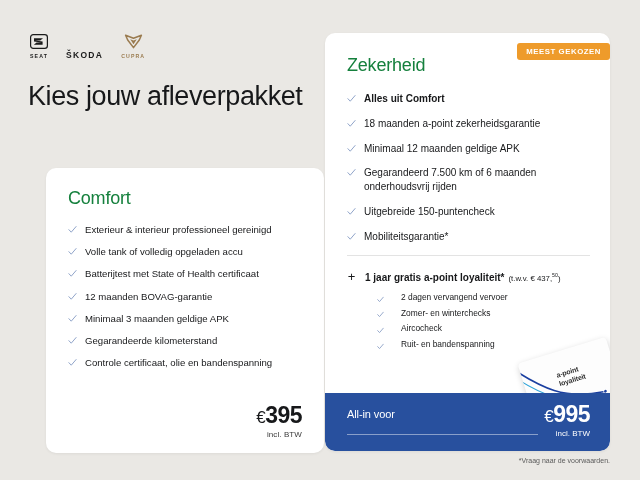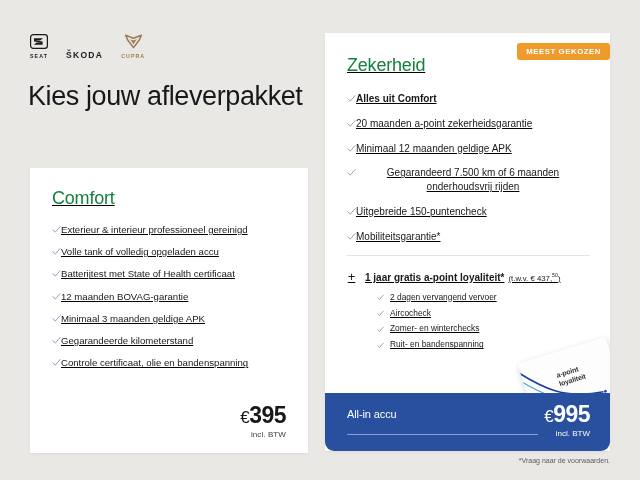--- a/index.html
+++ b/index.html
@@ -31,39 +31,38 @@
   
   .headline {
     position: absolute; left: 28px; top: 80px;
     font-size: 27px; line-height: 1.24; font-weight: 400;
     color: #17181A; letter-spacing: -0.4px; max-width: 280px;
   }
 
   
   .card {
     position: absolute; background: #FFFFFF;
-    border-radius: 0;
+    border-radius: 10px;
     box-shadow: 0 1px 3px rgba(0,0,0,0.06);
-    text-decoration: underline;
   }
 
   
   #comfort-card {
-    left: 30px; top: 168px; width: 278px; height: 285px;
+    left: 46px; top: 168px; width: 278px; height: 285px;
     padding: 20px 29px 14px 22px;
   }
   .card-title {
     font-size: 18px; font-weight: 400; color: #15803d;
     letter-spacing: -0.2px; margin-bottom: 14px;
   }
   ul.feat { list-style: none; }
   ul.feat li {
-    display: flex; align-items: flex-start; 
+    display: flex; align-items: flex-start; gap: 8px;
     margin-bottom: 9px;
-    font-size: 9.6px; line-height: 1.38; color: #17181A; text-align: center;
+    font-size: 9.6px; line-height: 1.38; color: #17181A;
   }
   .chk {
     flex: 0 0 auto; width: 9px; height: 9px; margin-top: 2px;
     color: #8FA3C8;
   }
   .chk svg { display: block; width: 9px; height: 9px; }
 
   .price-block {
     position: absolute; right: 22px; bottom: 14px; text-align: right;
   }
@@ -106,21 +105,21 @@
   .loyal-label { font-weight: 700; }
   .loyal-value { font-size: 7.8px; color: #17181A; margin-left: 4px; }
   .loyal-value sup { font-size: 5.2px; vertical-align: super; }
 
   .incl-block { margin: 9px 0 0 30px; position: relative; z-index: 2; }
   .incl-title {
     font-size: 8.6px; color: #3A66B0; margin-bottom: 5px;
   }
   ul.sub { list-style: none; }
   ul.sub li {
-    display: flex; align-items: center; gap: 6px;
+    display: flex; align-items: flex-end; gap: 17px;
     margin-bottom: 5px; font-size: 8.4px; color: #17181A; line-height: 1.3;
   }
   .chk-sm { flex: 0 0 auto; width: 7px; height: 7px; margin-top: 1.5px; color: #8FA3C8; }
   .chk-sm svg { display: block; width: 7px; height: 7px; }
 
   
   .loyalcard {
     position: absolute; right: -6px; bottom: 44px;
     width: 92px; height: 58px; background: #FDFDFD;
     border-radius: 4px;
@@ -277,21 +276,21 @@
               </svg>
           </span>
           <span>Alles uit Comfort</span>
         </li>
         <li>
           <span class="chk">
             <svg viewBox="0 0 10 10">
                 <path d="M1 5.2 L3.6 8 L9 1.7" fill="none" stroke="currentColor" stroke-width="1.1" stroke-linecap="round" stroke-linejoin="round"></path>
               </svg>
           </span>
-          <span>20 maanden a-point zekerheidsgarantie</span>
+          <span>18 maanden a-point zekerheidsgarantie</span>
         </li>
         <li>
           <span class="chk">
             <svg viewBox="0 0 10 10">
                 <path d="M1 5.2 L3.6 8 L9 1.7" fill="none" stroke="currentColor" stroke-width="1.1" stroke-linecap="round" stroke-linejoin="round"></path>
               </svg>
           </span>
           <span>Minimaal 12 maanden geldige APK</span>
         </li>
         <li>
@@ -338,29 +337,29 @@
                 </svg>
             </span>
             <span>2 dagen vervangend vervoer</span>
           </li>
           <li>
             <span class="chk-sm">
               <svg viewBox="0 0 10 10">
                   <path d="M1 5.2 L3.6 8 L9 1.7" fill="none" stroke="currentColor" stroke-width="1.3" stroke-linecap="round" stroke-linejoin="round"></path>
                 </svg>
             </span>
-            <span>Aircocheck</span>
+            <span>Zomer- en winterchecks</span>
           </li>
           <li>
             <span class="chk-sm">
               <svg viewBox="0 0 10 10">
                   <path d="M1 5.2 L3.6 8 L9 1.7" fill="none" stroke="currentColor" stroke-width="1.3" stroke-linecap="round" stroke-linejoin="round"></path>
                 </svg>
             </span>
-            <span>Zomer- en winterchecks</span>
+            <span>Aircocheck</span>
           </li>
           <li>
             <span class="chk-sm">
               <svg viewBox="0 0 10 10">
                   <path d="M1 5.2 L3.6 8 L9 1.7" fill="none" stroke="currentColor" stroke-width="1.3" stroke-linecap="round" stroke-linejoin="round"></path>
                 </svg>
             </span>
             <span>Ruit- en bandenspanning</span>
           </li>
         </ul>
@@ -373,21 +372,21 @@
           <circle cx="76" cy="52" r="1.4" fill="#1B3FA0"></circle>
         </svg>
         <div class="lc-text">
           <div>a-point</div>
           <div>loyaliteit</div>
         </div>
       </div>
 
       <div class="blue-bar">
         <div class="blue-inner">
-          <div class="allin-label">All-in accu</div>
+          <div class="allin-label">All-in voor</div>
           <div class="blue-price">
             <div class="pm"><span class="eur">€</span><span>995</span></div>
             <div class="ps">incl. BTW</div>
           </div>
           <div class="blue-rule"></div>
         </div>
       </div>
 
     </div>
   </div>

